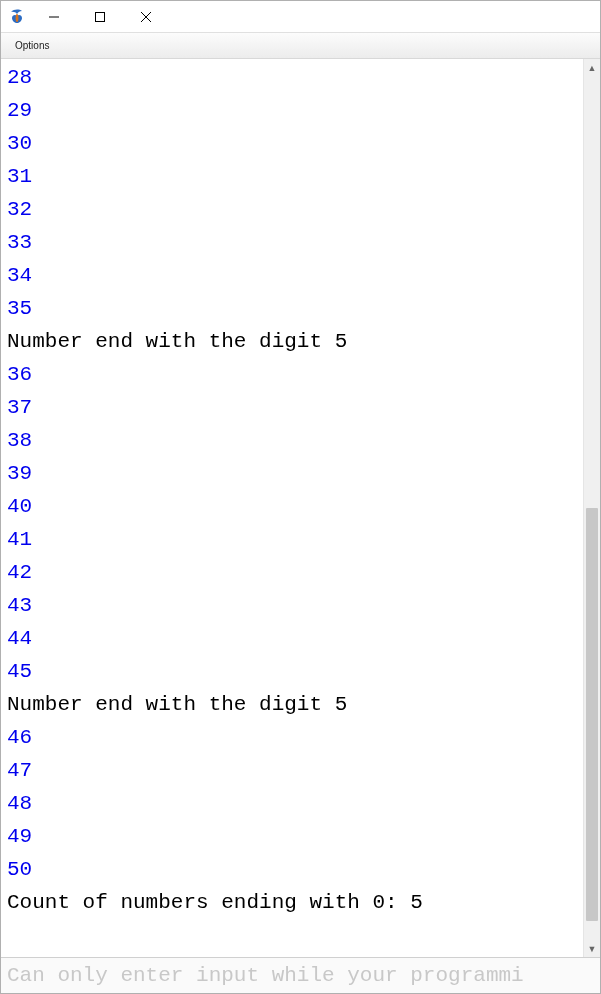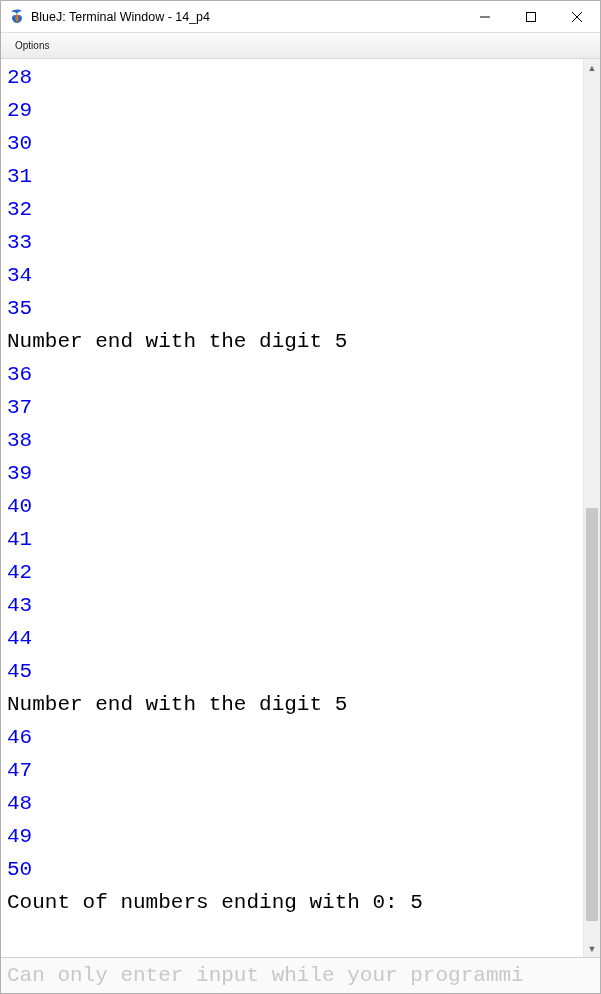--- a/index.html
+++ b/index.html
@@ -132,21 +132,20 @@
 <div class="window">
 
   <div class="titlebar">
     <span class="icon">
       <svg viewBox="0 0 16 16" width="16" height="16">
         <path d="M2 3 C5 0 10 0 13 2 C11 2 9 3 8 5 C7 3 4 2.5 2 3 Z" fill="#2b6cc4"></path>
         <path d="M3 9 C3 6 6.5 5 8 7 C9.5 5 13 6 13 9 C13 12 10 14 8 14 C6 14 3 12 3 9 Z" fill="#2b6cc4"></path>
         <ellipse cx="8" cy="9" rx="1.4" ry="4" fill="#d8731c"></ellipse>
       </svg>
     </span>
-    <span class="title">BlueJ: Terminal Window - 14_p4</span>
     <div class="winbtns">
       <div class="winbtn">
         <svg width="10" height="10" viewBox="0 0 10 10">
             <path d="M0 5 H10" stroke="currentColor" stroke-width="1"></path>
           </svg>
       </div>
       <div class="winbtn">
         <svg width="10" height="10" viewBox="0 0 10 10">
             <rect x="0.5" y="0.5" width="9" height="9" fill="none" stroke="currentColor" stroke-width="1"></rect>
           </svg>

